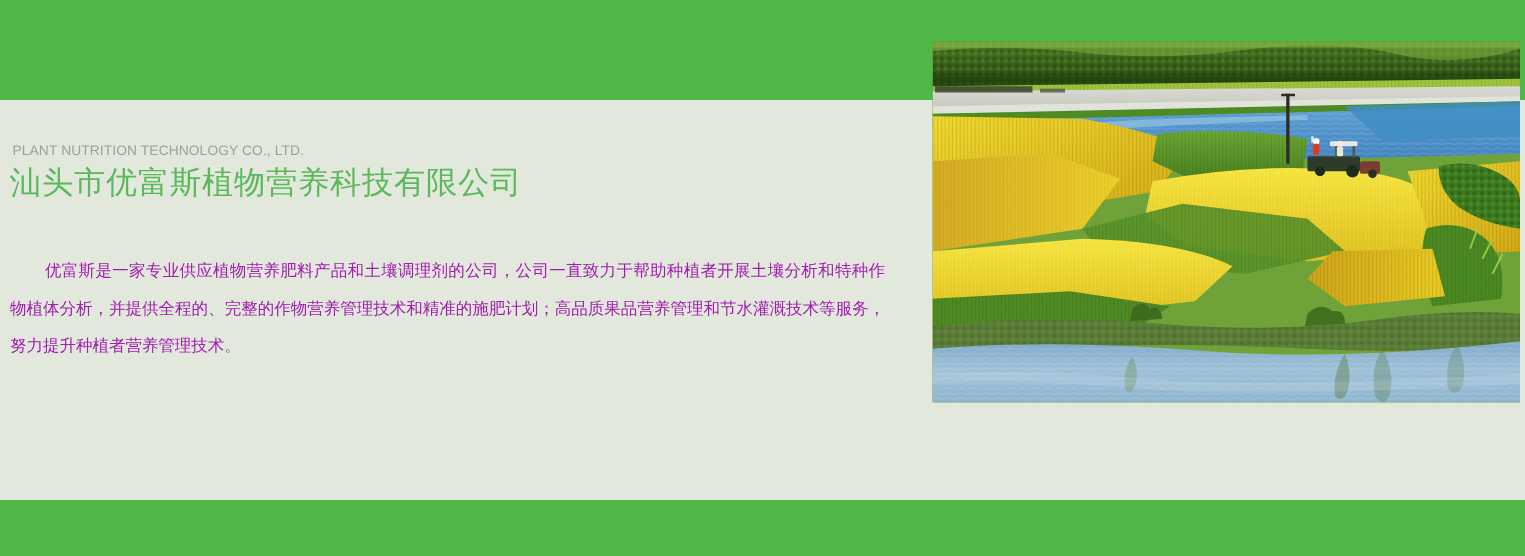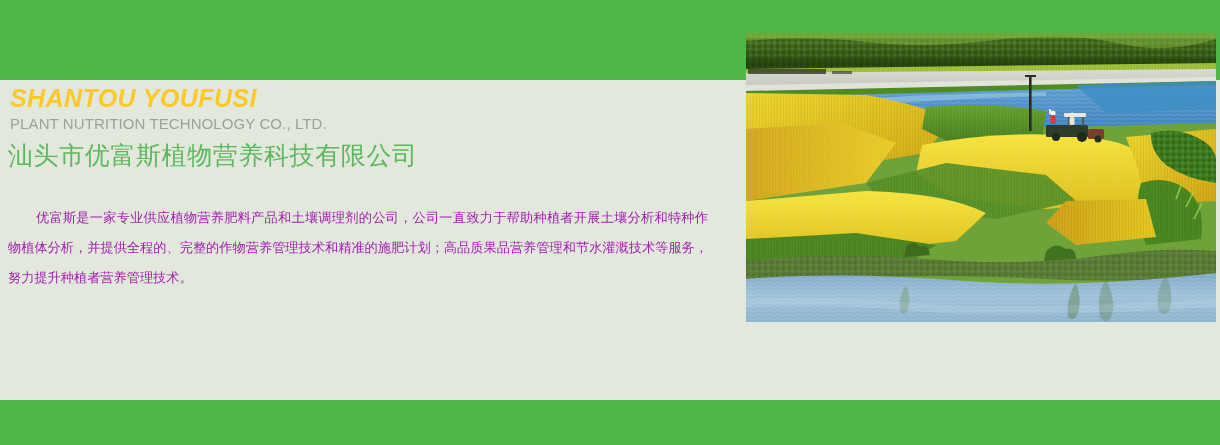--- a/index.html
+++ b/index.html
@@ -56,32 +56,32 @@
     letter-spacing: 0.4px;
     color: #fcc82a;
     line-height: 1;
     white-space: nowrap;
   }
 
   .brand-sub {
     position: absolute;
     left: 10px;
     top: 116px;
-    font-size: 15px;
+    font-size: 11px;
     font-weight: normal;
     letter-spacing: 0.1px;
     color: #9aa396;
     line-height: 1;
     white-space: nowrap;
   }
 
   .brand-cn {
     position: absolute;
     left: 8px;
-    top: 140px;
+    top: 130px;
     font-size: 25px;
     color: #5cb85c;
     letter-spacing: 0.6px;
     line-height: 1.25;
     white-space: nowrap;
     font-family: "DejaVu Sans", "Liberation Sans", sans-serif;
   }
 
   .intro {
     position: absolute;
@@ -110,21 +110,20 @@
 </style>
 </head>
 <body>
 
 <div id="page">
 
   <div class="bar-top"></div>
 
   <div class="content"></div>
 
-  <div class="brand-en">SHANTOU YOUFUSI</div>
 
   <div class="brand-sub">PLANT NUTRITION TECHNOLOGY CO., LTD.</div>
 
   <div class="brand-cn">汕头市优富斯植物营养科技有限公司</div>
 
   <p class="intro">优富斯是一家专业供应植物营养肥料产品和土壤调理剂的公司，公司一直致力于帮助种植者开展土壤分析和特种作物植体分析，并提供全程的、完整的作物营养管理技术和精准的施肥计划；高品质果品营养管理和节水灌溉技术等服务，努力提升种植者营养管理技术。</p>
 
   <div class="photo">
     <svg viewBox="0 0 470 289" preserveAspectRatio="none">
       <defs>

